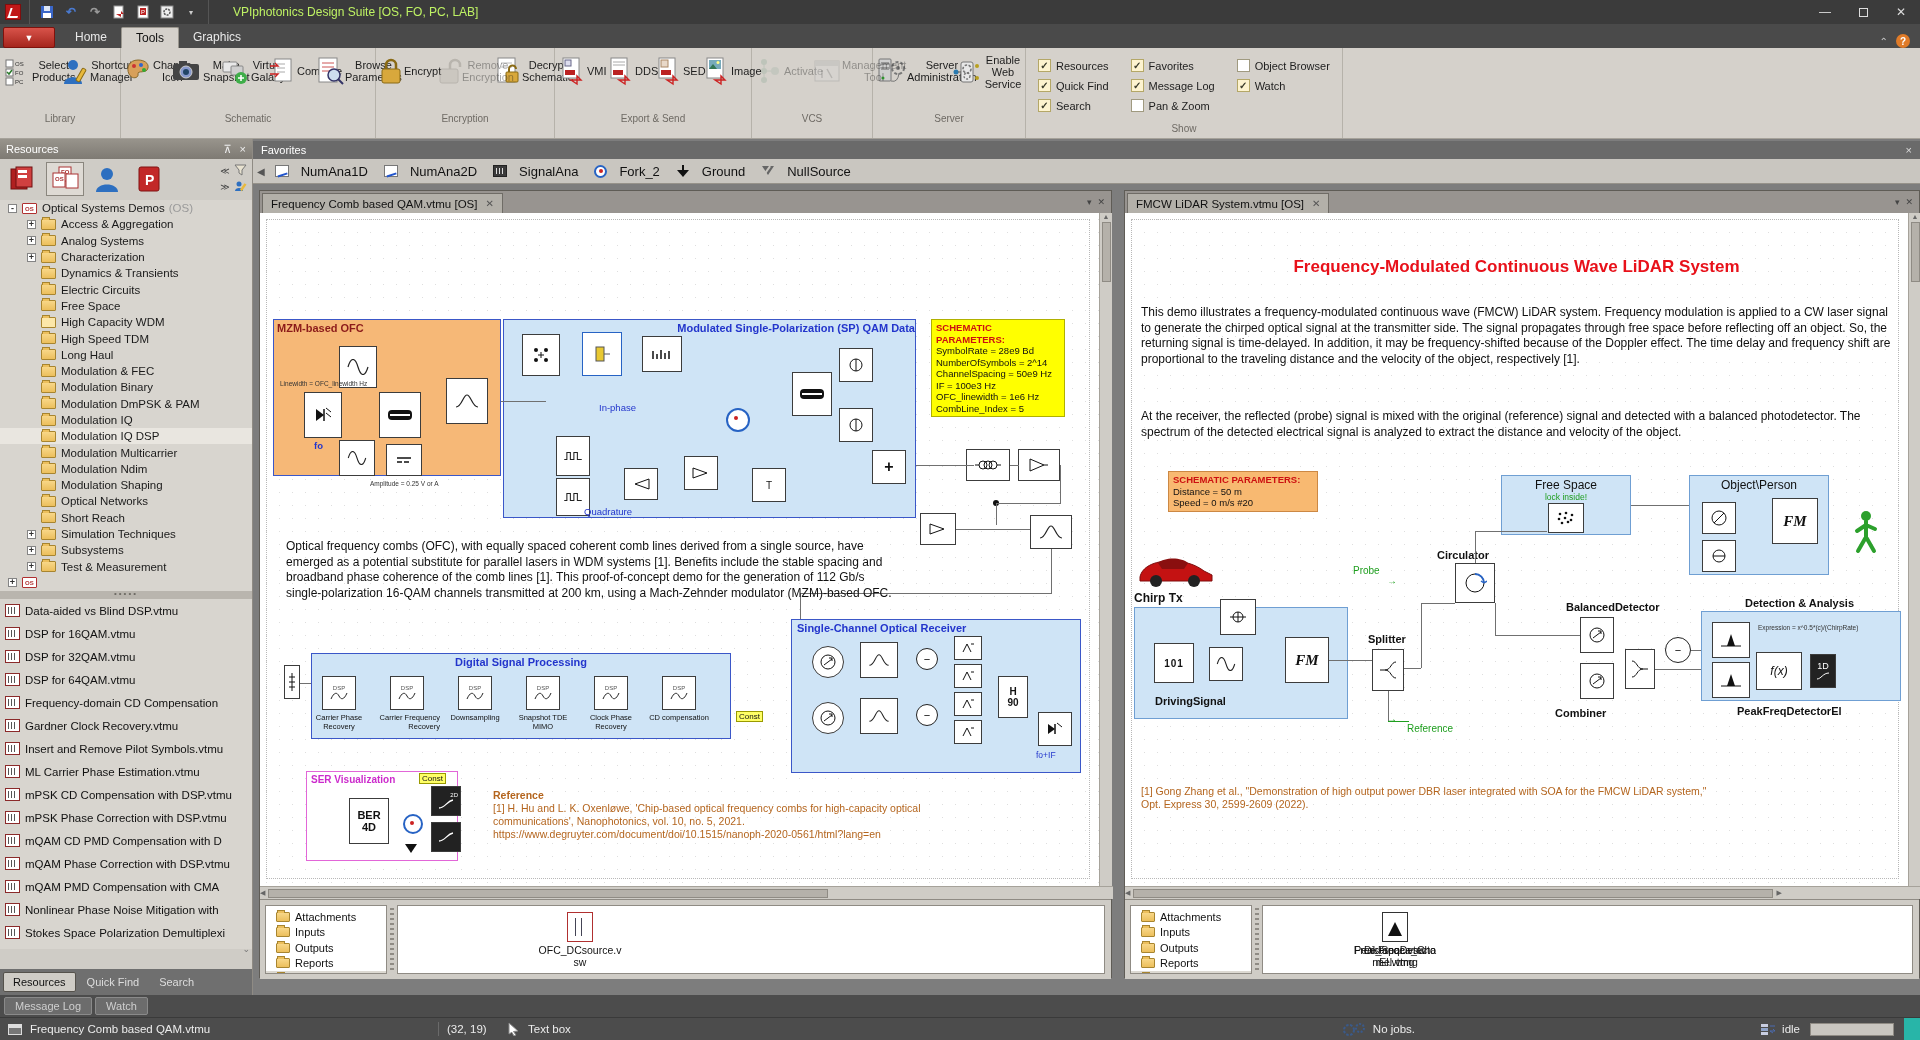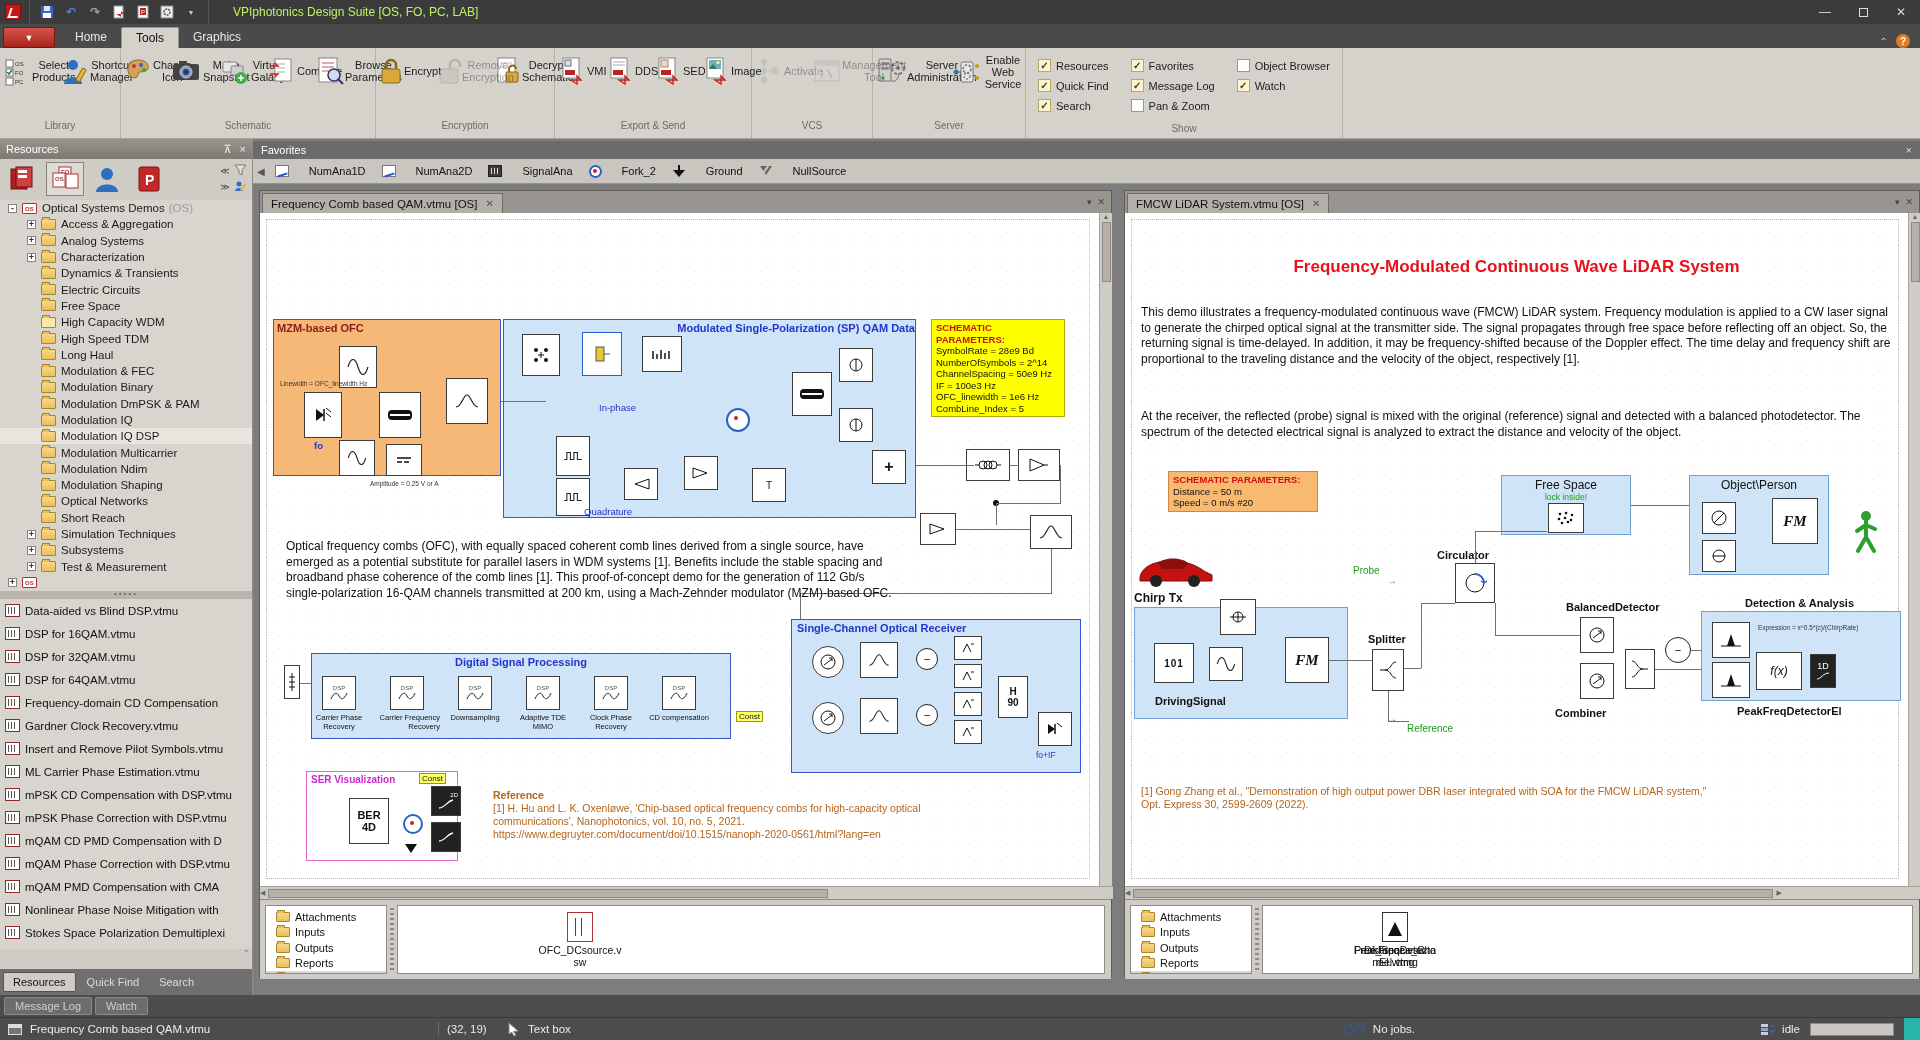--- a/index.html
+++ b/index.html
@@ -21,21 +21,21 @@
 .filebtn{width:52px;height:21px;margin:0 6px 0 3px;background:linear-gradient(#d8534a,#a5251c);border:1px solid #7e120c;border-radius:2px;display:flex;align-items:center;justify-content:center;color:#fff;font-size:9px}
 .rtab{padding:3px 14px;font-size:12px;color:#e8e8e8;height:21px}
 .rtab.active{background:#d5d1cb;color:#111;border:1px solid #9a968e;border-bottom:none;border-radius:2px 2px 0 0}
 .rtabs-right{margin-left:auto;display:flex;align-items:center;gap:8px;padding-right:10px}
 .helpdot{width:14px;height:14px;border-radius:50%;background:#e07b28;color:#fff;font-size:10px;font-weight:bold;display:flex;align-items:center;justify-content:center}
 .caret{color:#ccc;font-size:10px}
 
 .ribbon{position:absolute;left:0;top:48px;width:1920px;height:91px;background:#d5d1cb;border-bottom:1px solid #a6a29a;display:flex}
 .grp{height:100%;border-right:1px solid #b6b2aa;display:flex;flex-direction:column}
 .grpbtns{flex:1;display:flex;align-items:flex-start;padding:3px 2px 0 2px}
-.gl{text-align:center;font-size:10px;color:#6e6a64;padding-bottom:7px}
+.gl{text-align:center;font-size:10px;color:#6e6a64;padding-bottom:14px}
 .rbtn{width:58px;display:flex;flex-direction:row;align-items:center;padding-top:3px;font-size:11px;line-height:12px;color:#1d1d1d;text-align:center}
 .rbtn.nw{width:48px}
 .rbtn.dis{opacity:.38}
 .ric{width:34px;height:34px;display:flex;align-items:center;justify-content:center}
 .showgrid{display:grid;grid-template-rows:repeat(3,19px);grid-auto-flow:column;column-gap:22px;row-gap:1px;padding:8px 12px;font-size:11px;color:#1d1d1d}
 .sc{display:flex;align-items:center;gap:5px;white-space:nowrap}
 .cb{width:13px;height:13px;border:1px solid #a09a80;background:#fff;font-size:10px;font-weight:bold;color:#3a3a2a;display:flex;align-items:center;justify-content:center;line-height:10px}
 .cb.on{background:#fdf3cf;border-color:#b4a767}
 
 .lpanel{position:absolute;left:0;top:139px;width:253px;height:856px;background:#cfccc6;border-right:1px solid #8f8b84}
@@ -65,21 +65,21 @@
 .fico::after{content:"";position:absolute;inset:2px;background:repeating-linear-gradient(90deg,#555 0 1px,transparent 1px 3px)}
 .ltabs{position:absolute;left:0;top:830px;width:100%;height:26px;background:#6f6f6f;display:flex;align-items:center;gap:2px;padding:2px 3px}
 .ltab{padding:3px 9px;font-size:11px;color:#ddd}
 .ltab.active{background:#cfccc6;color:#111;border:1px solid #55524c;border-radius:2px}
 .flscroll{position:absolute;right:2px;top:805px;font-size:9px;color:#777}
 
 .favhead{position:absolute;left:253px;top:141px;width:1667px;height:18px;background:#6a6a6a;color:#fff;font-size:11px;display:flex;align-items:center;padding:0 8px}
 .favhead .fx{margin-left:auto;color:#ddd}
 .favrow{position:absolute;left:253px;top:159px;width:1667px;height:25px;background:#c9c6c0;border-bottom:1px solid #96928a;display:flex;align-items:center;padding-left:4px}
 .favnav{color:#555;font-size:10px;margin-right:10px}
-.fav{display:flex;align-items:flex-start;gap:20px;font-size:11px;color:#111;margin-right:16px}
+.fav{display:flex;align-items:center;gap:12px;font-size:13px;color:#111;margin-right:16px}
 .fic{width:14px;height:12px;position:relative;display:inline-block;flex:none}
 .ic-na{background:#fff;border:1px solid #777}
 .ic-na::after{content:"";position:absolute;left:1px;top:4px;width:10px;height:4px;border-bottom:2px solid #2255cc;transform:rotate(-18deg)}
 .ic-sig{background:#3a3a3a;border:1px solid #222}
 .ic-sig::after{content:"";position:absolute;inset:2px;background:repeating-linear-gradient(90deg,#ddd 0 1px,transparent 1px 3px)}
 .ic-fork{width:13px;height:13px;border:2px solid #2763c4;border-radius:50%;background:#fff}
 .ic-fork::after{content:"";position:absolute;left:2.5px;top:2.5px;width:4px;height:4px;background:#c22;border-radius:50%}
 .ic-gnd{background:transparent}
 .ic-gnd::before{content:"";position:absolute;left:6px;top:0;width:2px;height:5px;background:#111}
 .ic-gnd::after{content:"";position:absolute;left:1px;top:5px;border-left:6px solid transparent;border-right:6px solid transparent;border-top:7px solid #111}
@@ -1059,21 +1059,21 @@
               <div style="position:absolute;top:38px;left:-16px;width:66px;text-align:center;font-size:7.5px;line-height:8.5px;color:#111">Downsampling</div>
             </div>
 
             <div style="width:34px;position:relative">
               <div class="blk" style="position:relative;width:34px;height:34px;font-size:6.5px;flex-direction:column">
                 <span style="font-size:6px;color:#555">DSP</span>
                 <svg width="18" height="10">
                   <path d="M1 8 C4 1 7 1 9 5 C11 9 14 9 17 2" fill="none" stroke="#222"></path>
                 </svg>
               </div>
-              <div style="position:absolute;top:38px;left:-16px;width:66px;text-align:center;font-size:7.5px;line-height:8.5px;color:#111">Adaptive TDE MIMO</div>
+              <div style="position:absolute;top:38px;left:-16px;width:66px;text-align:center;font-size:7.5px;line-height:8.5px;color:#111">Snapshot TDE MIMO</div>
             </div>
 
             <div style="width:34px;position:relative">
               <div class="blk" style="position:relative;width:34px;height:34px;font-size:6.5px;flex-direction:column">
                 <span style="font-size:6px;color:#555">DSP</span>
                 <svg width="18" height="10">
                   <path d="M1 8 C4 1 7 1 9 5 C11 9 14 9 17 2" fill="none" stroke="#222"></path>
                 </svg>
               </div>
               <div style="position:absolute;top:38px;left:-16px;width:66px;text-align:center;font-size:7.5px;line-height:8.5px;color:#111">Clock Phase Recovery</div>

